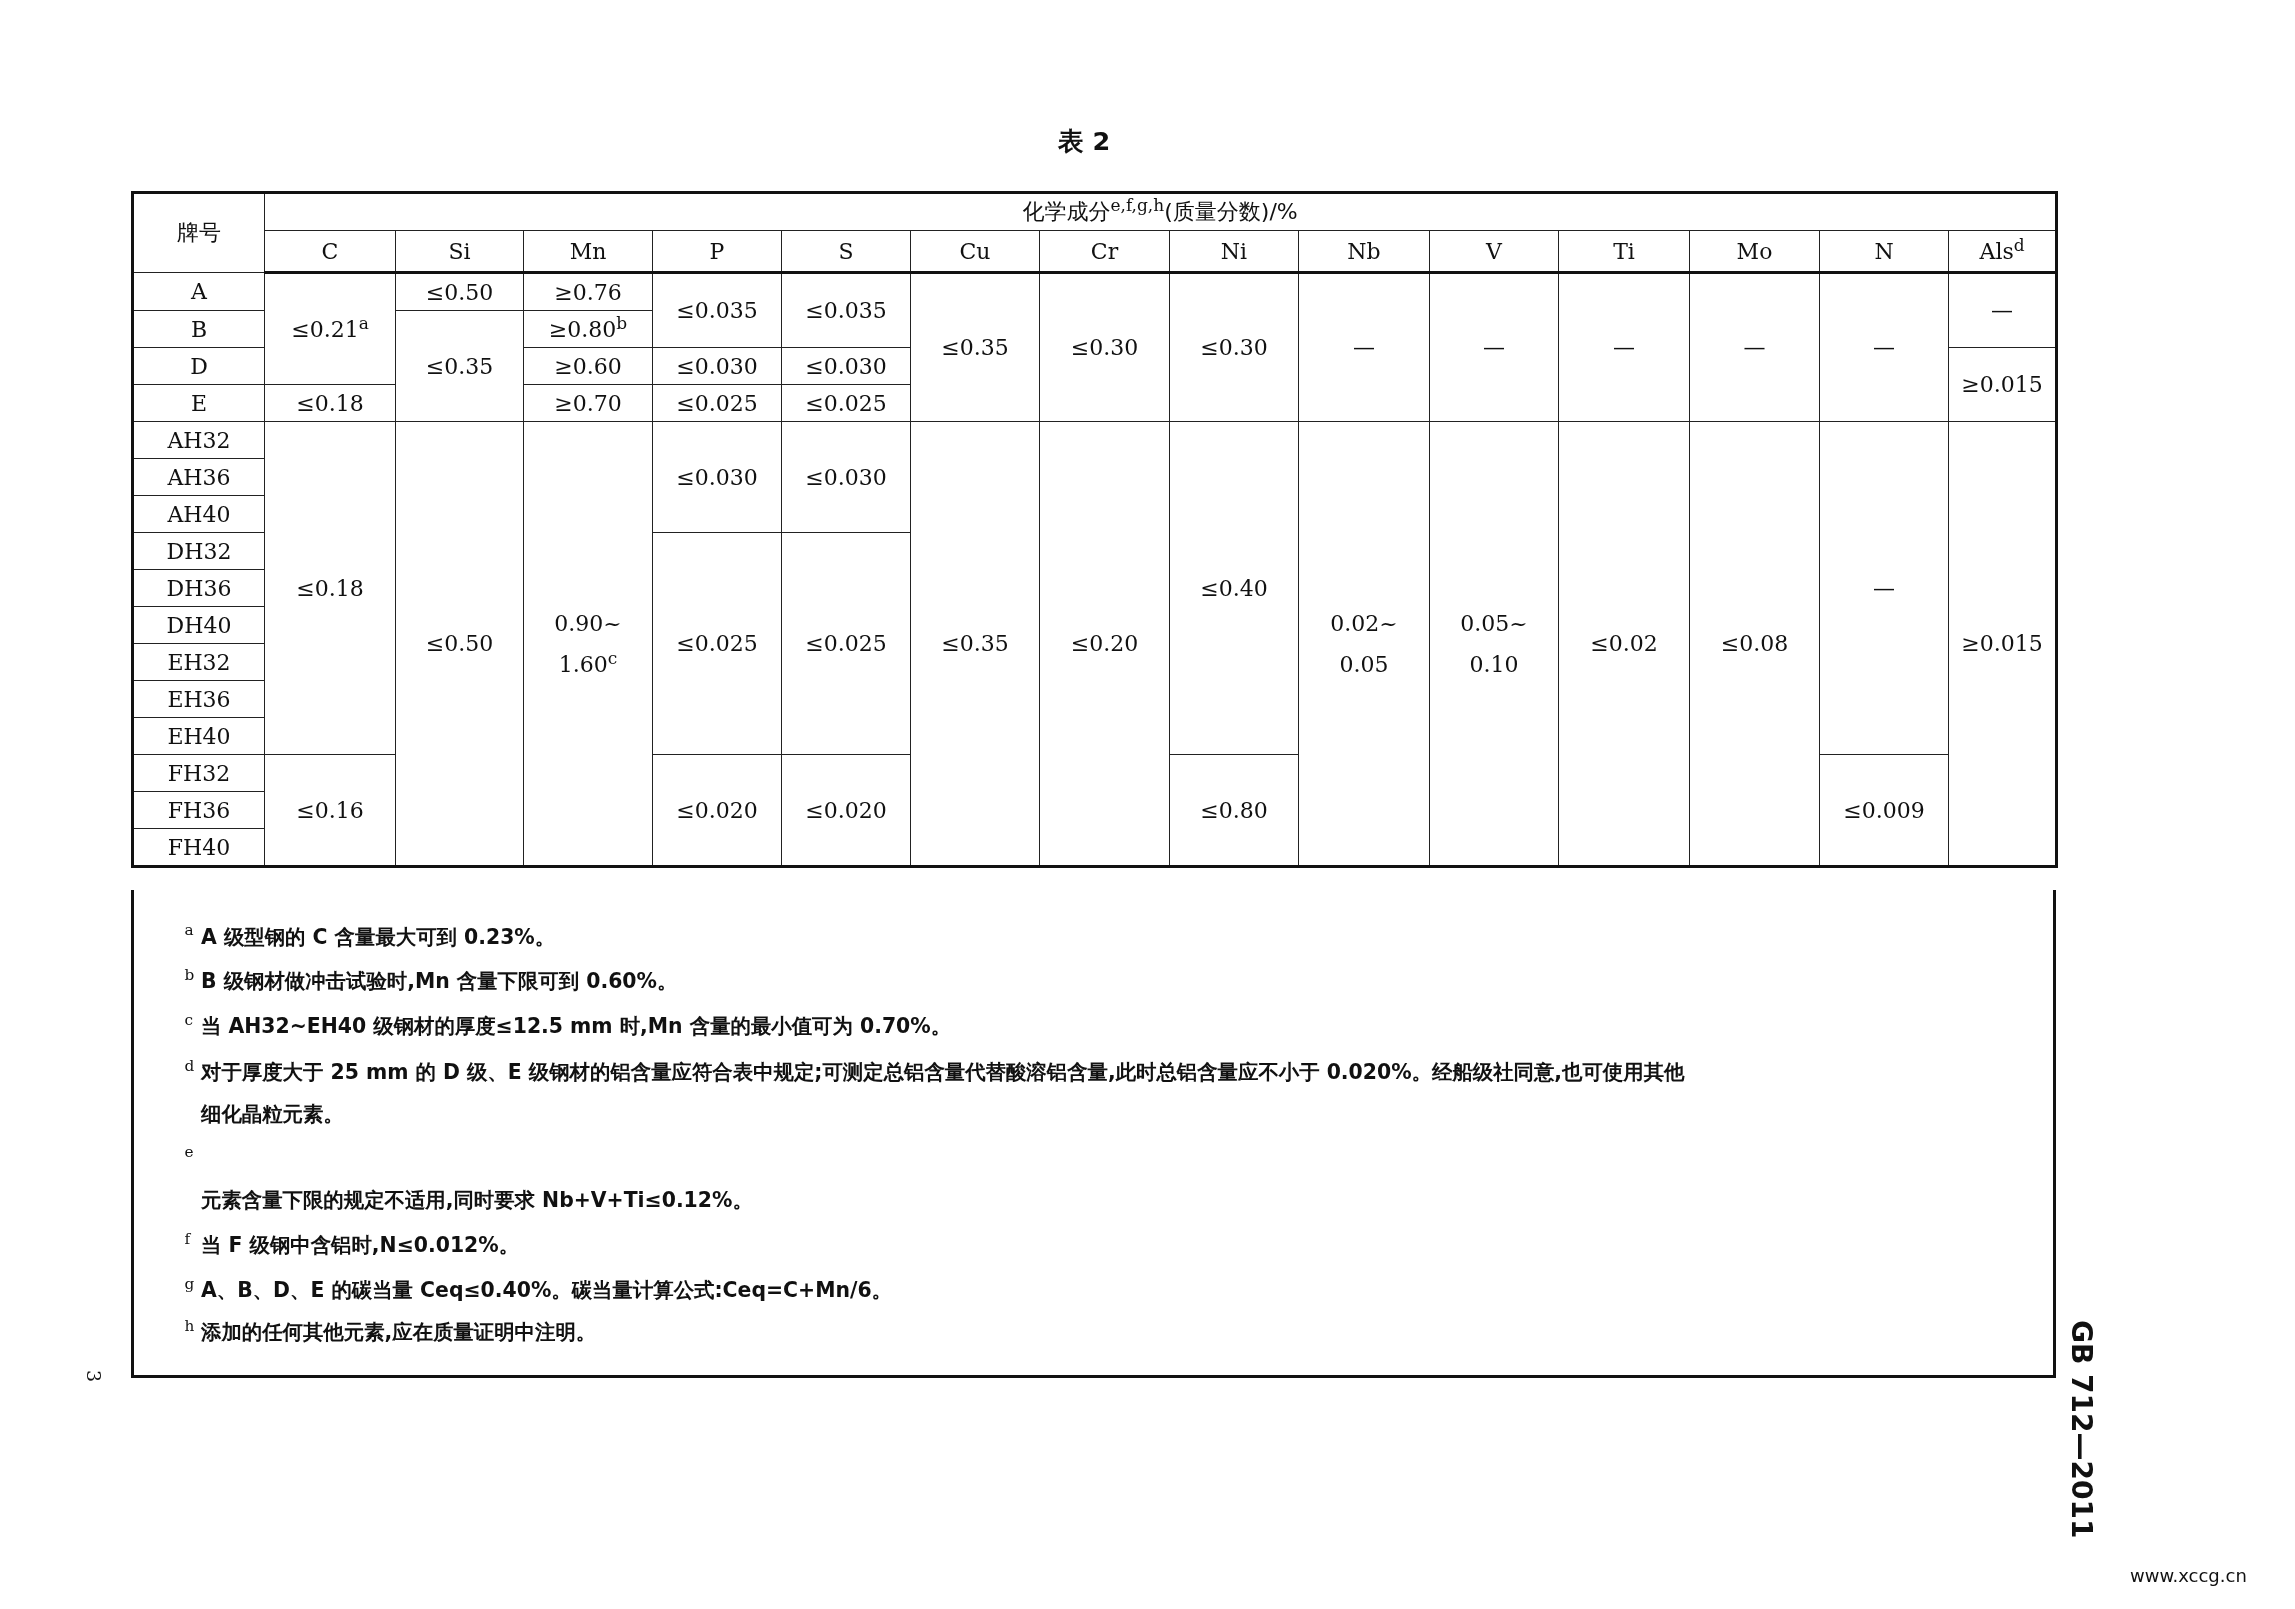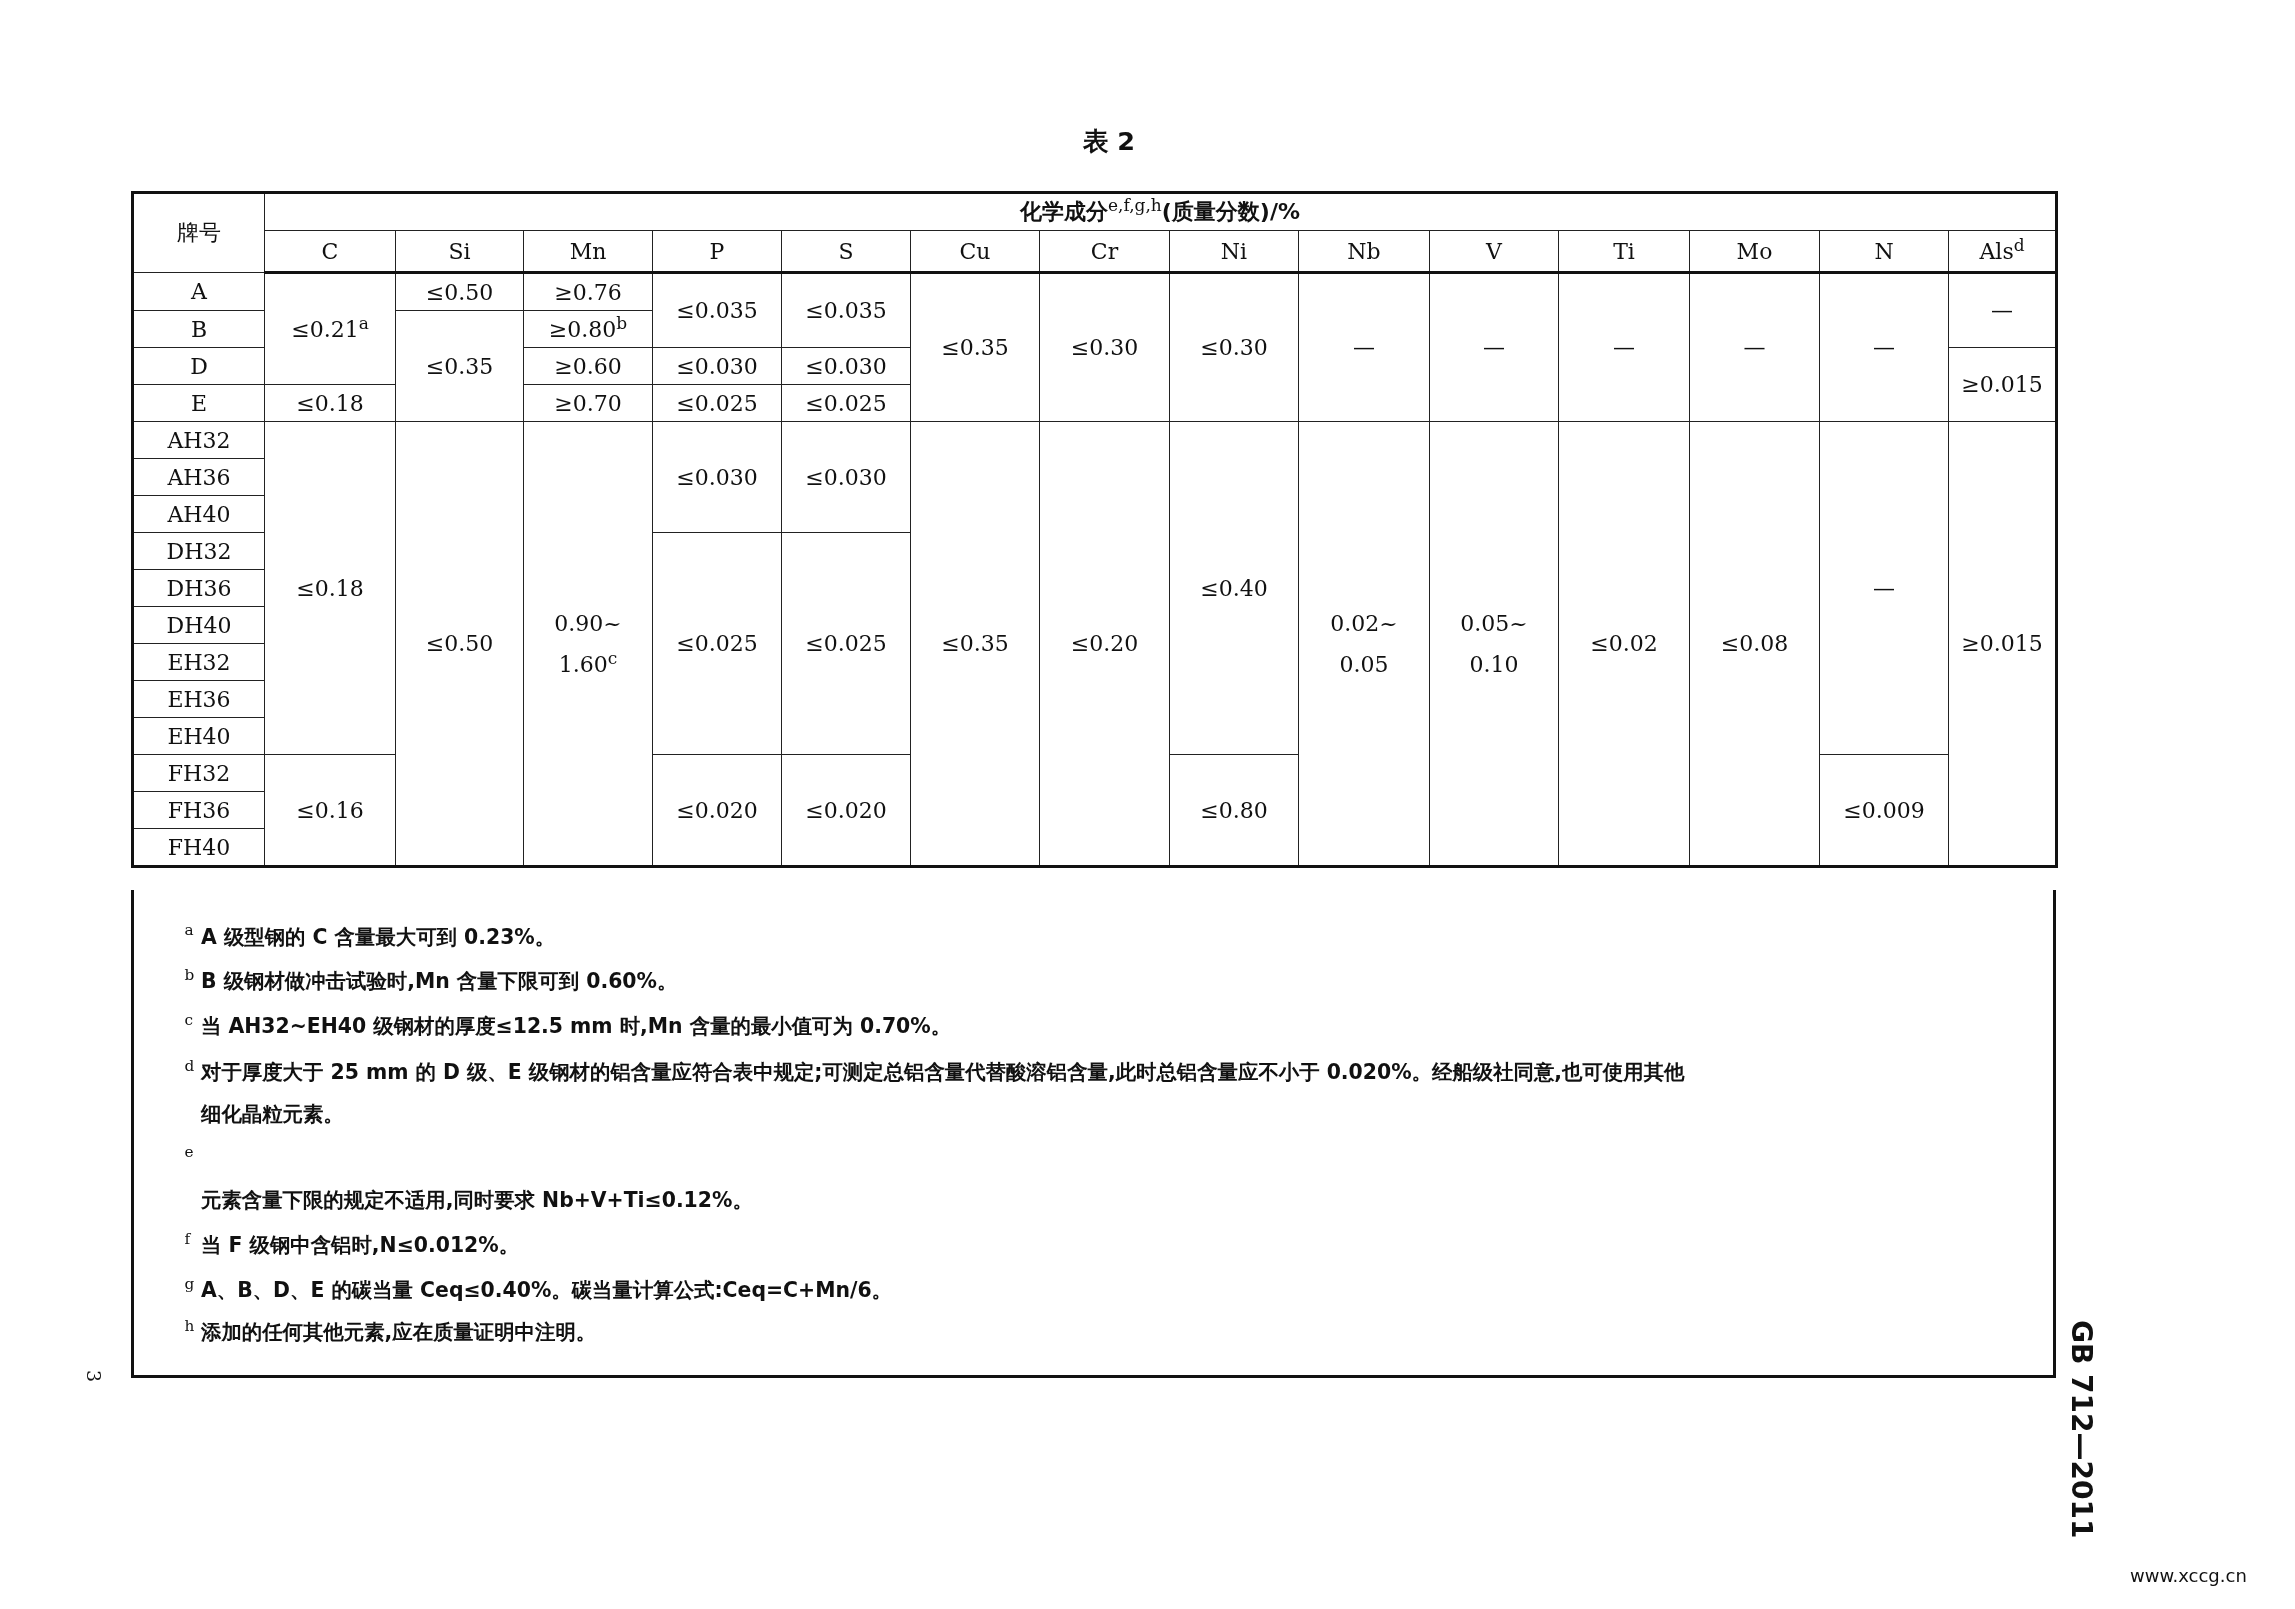--- a/index.html
+++ b/index.html
@@ -1,28 +1,28 @@
 <!DOCTYPE html>
 <html style="font-size:10.2px"><head>
 <meta charset="utf-8">
 <style>
   html,body{margin:0;padding:0;background:#fff;}
   body{width:2295px;height:1609px;position:relative;overflow:hidden;
        font-family:"DejaVu Serif","Liberation Serif",serif;color:#111;}
-  .title{position:absolute;left:1058px;top:124px;width:77px;text-align:right;
+  .title{position:absolute;left:1058px;top:124px;width:77px;text-align:left;
          font-family:"DejaVu Sans","Liberation Sans",sans-serif;font-weight:bold;font-size:25.5px;}
   table.t{position:absolute;left:131px;top:191px;width:1926px;border-collapse:collapse;table-layout:fixed;
           border:3.2px solid #111;}
   table.t td,table.t th{border:1.3px solid #222;text-align:center;vertical-align:middle;padding:0;
           font-size:22px;font-weight:normal;white-space:nowrap;}
   table.t tr.h1 th{height:36px;}
   table.t tr.h2 th{height:40px;border-bottom:3.2px solid #111;}
   table.t tr.r td{height:36px;}
   table.t tr.last td{border-bottom:3.2px solid #111;}
-  .hz{font-family:"DejaVu Sans","Liberation Sans",sans-serif;font-weight:bold;font-size:22px;text-align:center;}
+  .hz{font-family:"DejaVu Sans","Liberation Sans",sans-serif;font-weight:normal;font-size:22px;text-align:center;}
   sup{font-size:17px;vertical-align:super;line-height:0;}
   .ml{line-height:41px;}
   .notes{position:absolute;left:131px;top:890px;width:1919px;height:485px;
          border-left:3.2px solid #111;border-right:3.2px solid #111;border-bottom:3.2px solid #111;}
   .note{position:absolute;left:67px;font-family:"DejaVu Sans","Liberation Sans",sans-serif;
         font-size:20.4px;font-weight:bold;line-height:42px;width:1824px;}
   .note .mk{position:absolute;left:-16.6px;top:-6.4px;font-size:15.3px;font-weight:normal;font-family:"DejaVu Serif",serif;}
   .pageno{position:absolute;left:88px;top:1365px;font-size:19px;transform:rotate(90deg);}
   .stdno{position:absolute;left:2098px;top:1320px;font-family:"DejaVu Sans","Liberation Sans",sans-serif;
          font-weight:bold;font-size:28px;transform-origin:0 0;transform:rotate(90deg);white-space:nowrap;}

